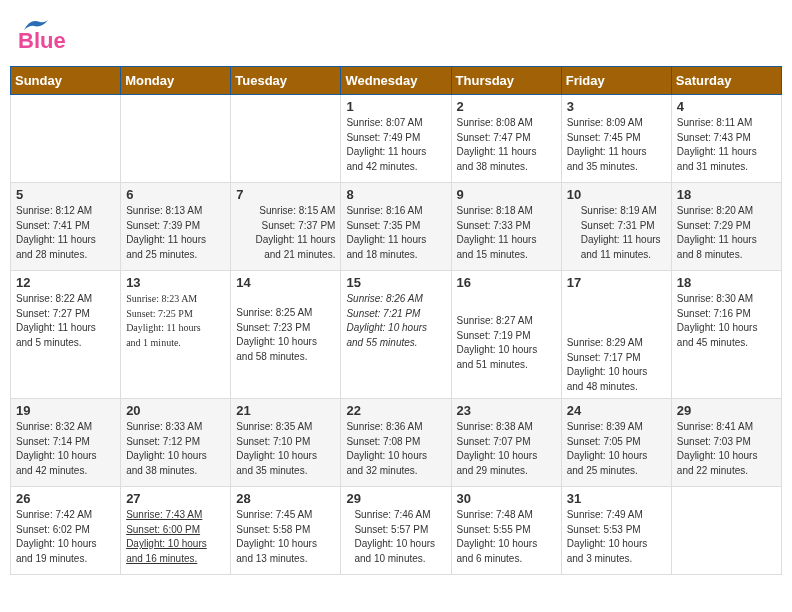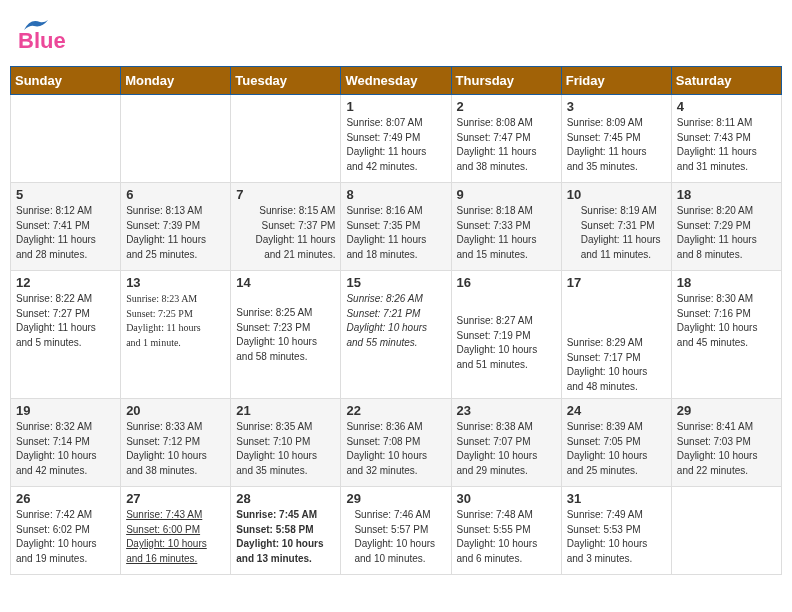--- a/index.html
+++ b/index.html
@@ -310,21 +310,21 @@
         </td>
         <td>
           <span class="day-number">27</span>
           <div class="day-info" style="white-space: pre-line; text-decoration: underline;">Sunrise: 7:43 AM
 Sunset: 6:00 PM
 Daylight: 10 hours
 and 16 minutes.</div>
         </td>
         <td>
           <span class="day-number">28</span>
-          <div class="day-info" style="white-space: pre-line; font-weight: bold;">Sunrise: 7:45 AM
+          <div class="day-info" style="white-space: pre-line;">Sunrise: 7:45 AM
 Sunset: 5:58 PM
 Daylight: 10 hours
 and 13 minutes.</div>
         </td>
         <td>
           <span class="day-number">29</span>
           <div class="day-info" style="white-space: pre-line; margin-left: 8px;">Sunrise: 7:46 AM
 Sunset: 5:57 PM
 Daylight: 10 hours
 and 10 minutes.</div>

